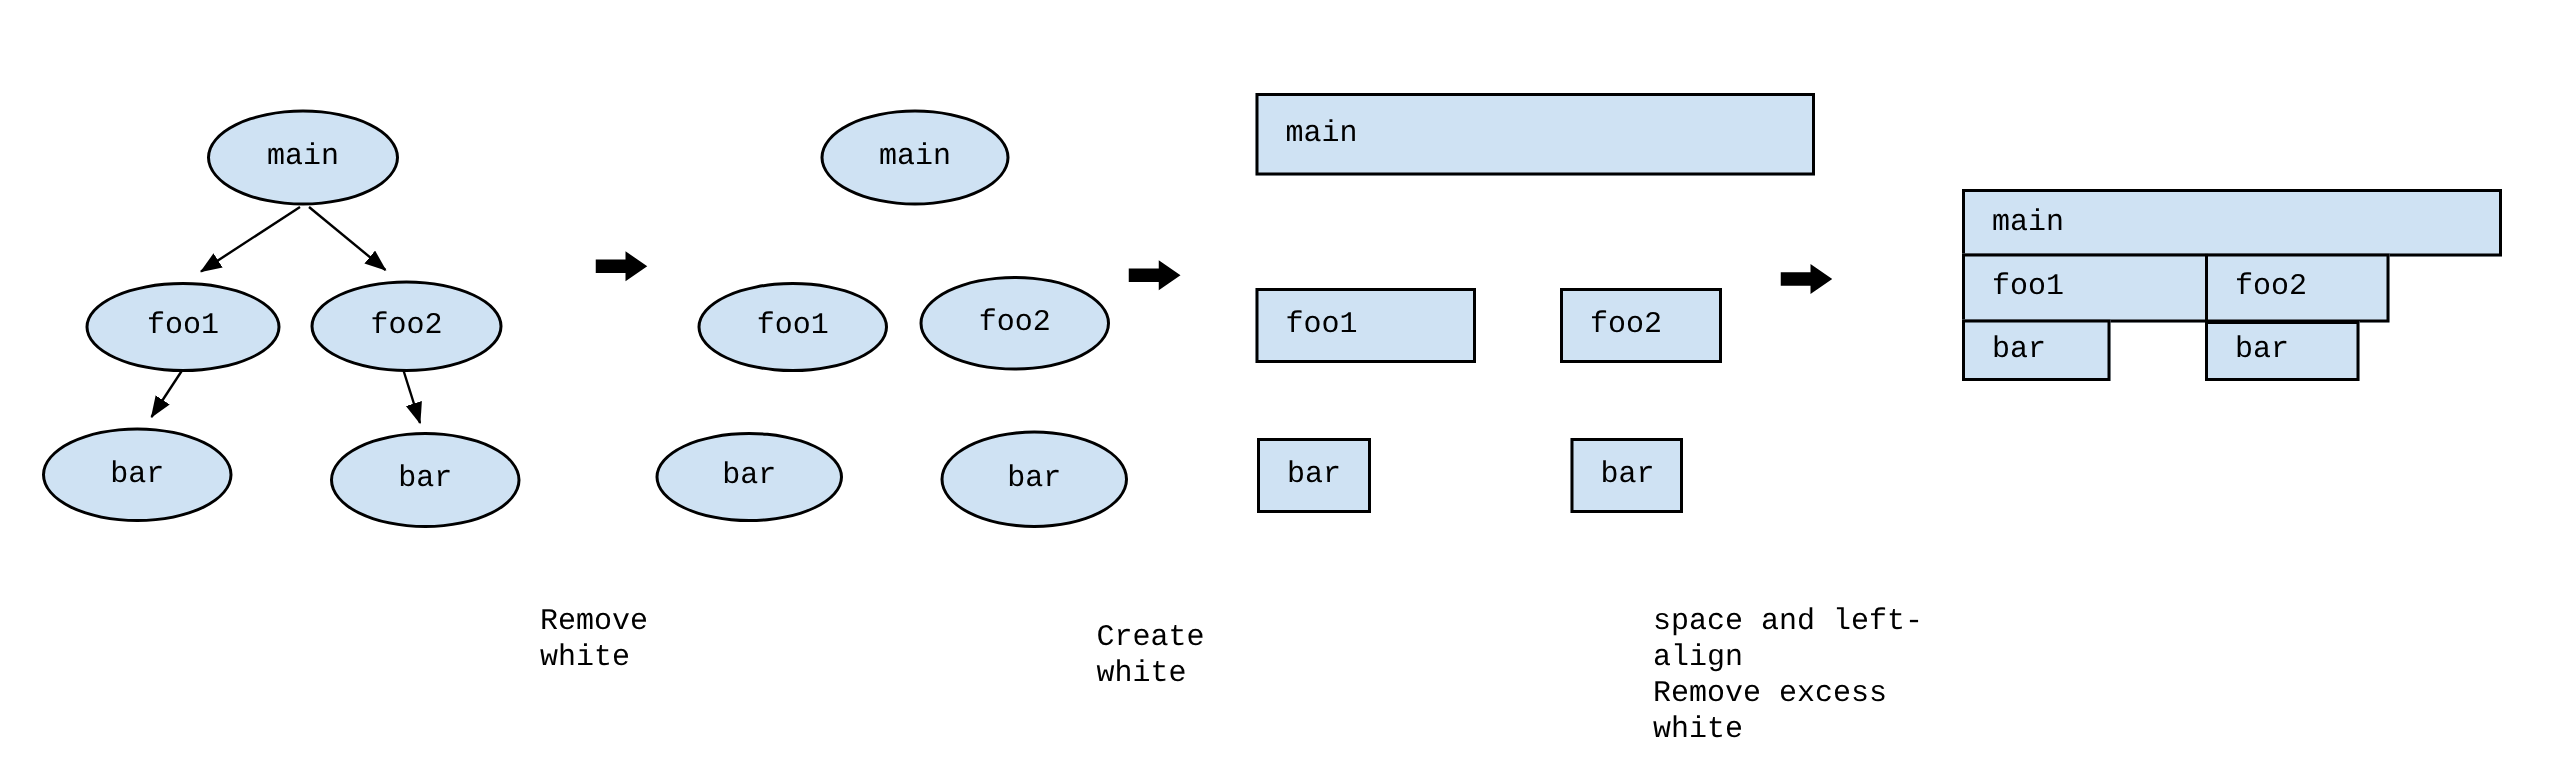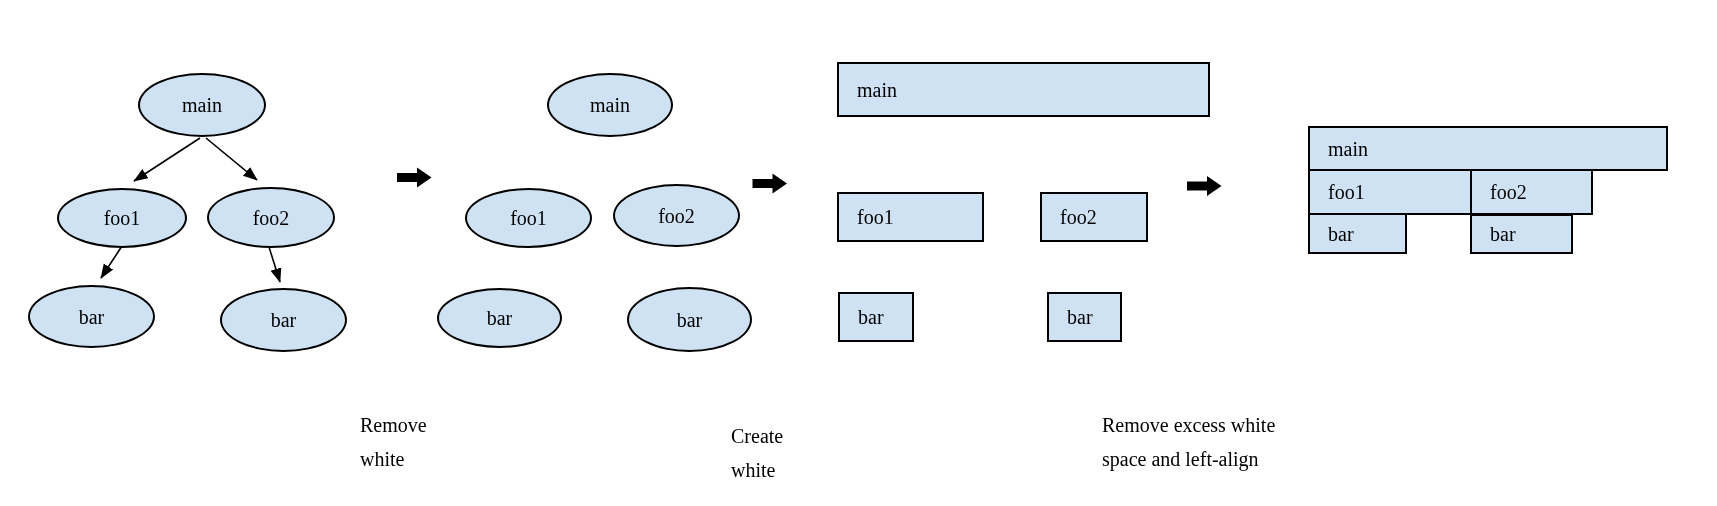--- a/index.html
+++ b/index.html
@@ -2,21 +2,21 @@
 <html style="--node-fill: #cfe2f3; --node-border: #000000; --arrow: #000000; --text: #000000; --background: #ffffff;"><head>
 <meta charset="utf-8">
 <style>
   html, body { margin: 0; padding: 0; }
   body { background: #ffffff; }
   .canvas {
     position: relative;
     width: 1717px;
     height: 506px;
     background: var(--background, #ffffff);
-    font-family: Liberation Serif, serif;
+    font-family: Liberation Mono, monospace;
     color: var(--text, #000000);
     overflow: hidden;
   }
   .group { position: absolute; inset: 0; }
   .node {
     position: absolute;
     box-sizing: border-box;
     background: var(--node-fill, #cfe2f3);
     border: 2px solid var(--node-border, #000000);
     font-size: 20px;
@@ -27,21 +27,21 @@
   }
   .ellipse { border-radius: 50%; justify-content: center; }
   .frame { padding-left: 18px; }
   .edges-svg { position: absolute; left: 0; top: 0; }
   .step-arrow { position: absolute; }
   .caption {
     position: absolute;
     font-size: 20px;
     line-height: 24px;
   }
-  .caption span { display: block; margin-top: 10px; }
+  .caption span { display: block; }
 </style>
 </head>
 <body>
 
 <div class="canvas">
 
   <div class="group">
     <svg class="edges-svg" width="1717" height="506" viewBox="0 0 1717 506">
       <defs>
         <marker id="ah" markerWidth="10" markerHeight="8" refX="8.5" refY="3.5" orient="auto" markerUnits="strokeWidth">
@@ -98,17 +98,17 @@
 
   <div class="caption" style="left:360px; top:403px; width:160px;">
     <span>Remove</span>
     <span>white</span>
   </div>
   <div class="caption" style="left:731px; top:414px; width:160px;">
     <span>Create</span>
     <span>white</span>
   </div>
   <div class="caption" style="left:1102px; top:403px; width:220px;">
+    <span>space and left-align</span>
     <span>Remove excess white</span>
-    <span>space and left-align</span>
   </div>
 
 </div>
 
 </body></html>

